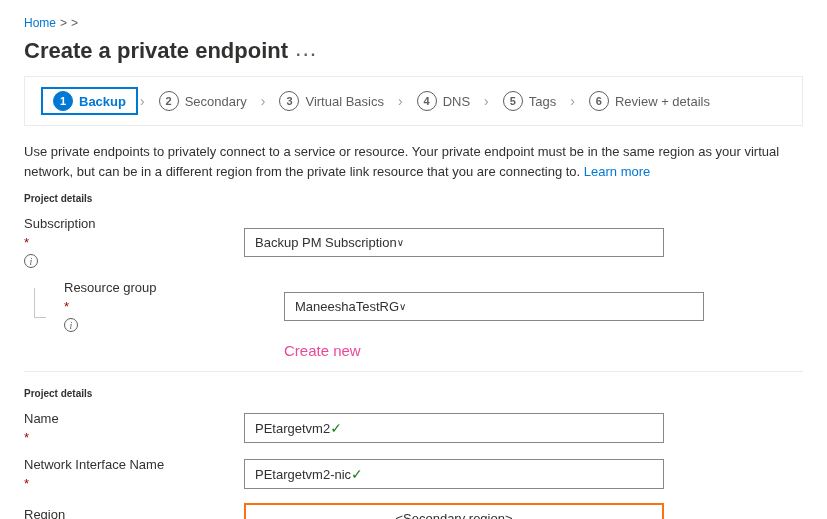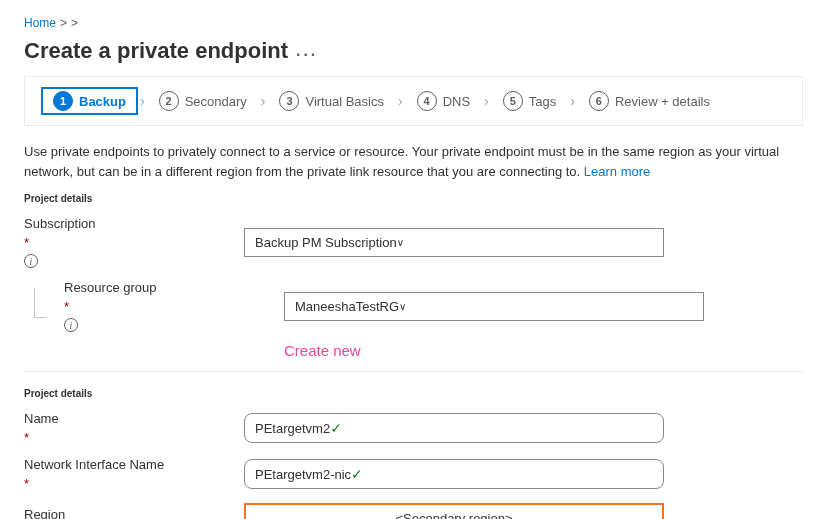--- a/index.html
+++ b/index.html
@@ -159,21 +159,20 @@
       cursor: pointer;
       font-size: 13px;
       color: #323130;
     }
     .dropdown .chevron {
       font-size: 10px;
       color: #323130;
     }
     .dropdown.validated {
       border-color: #8a8886;
-      border-radius: 8px;
     }
     .dropdown.validated .check {
       color: #107c10;
       font-size: 14px;
     }
     .dropdown.error-outline {
       border: 2px solid #f97316;
       flex-direction: column;
     }
     .create-new-link {

